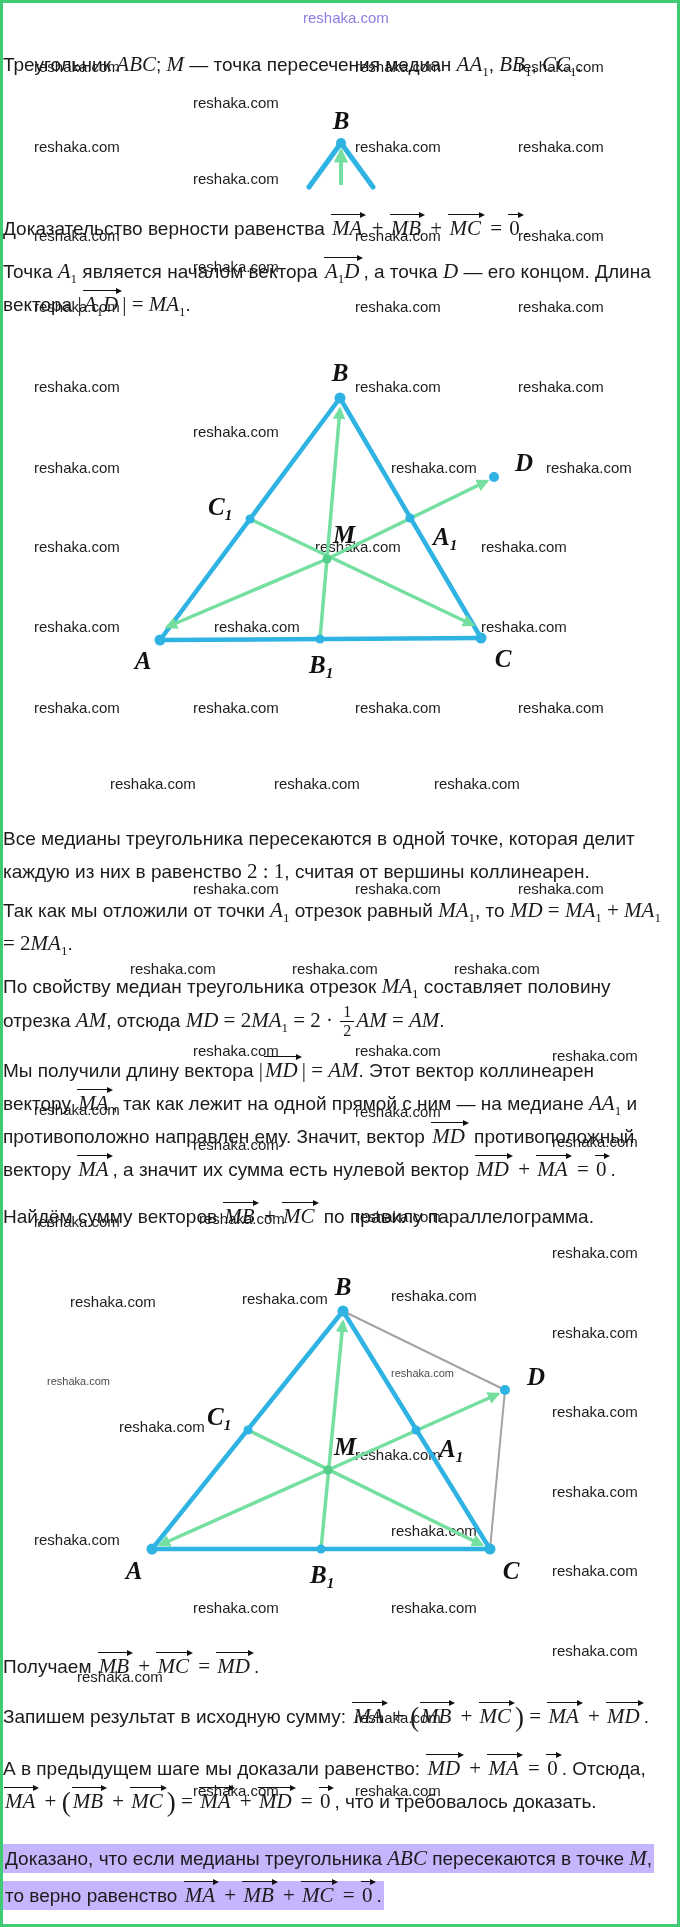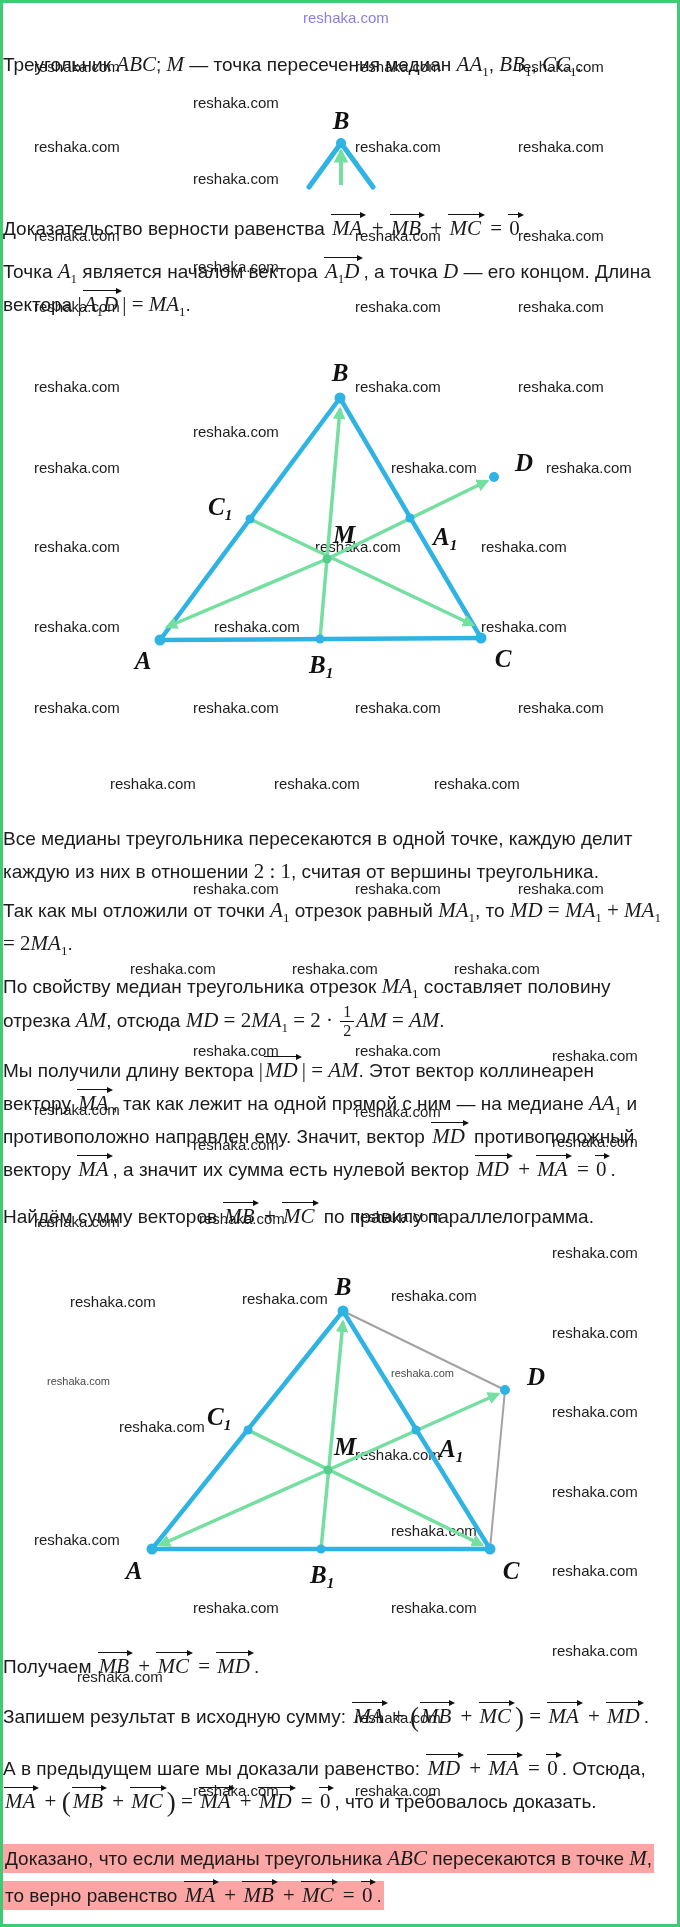--- a/index.html
+++ b/index.html
@@ -19,21 +19,21 @@
   sub{font-size:13px;line-height:0;}
   .vec{display:inline-block;position:relative;padding:3px 4px 0 2px;line-height:1.05;margin-top:2px;}
   .vec::before{content:"";position:absolute;top:0;left:1px;right:6px;border-top:1.5px solid #111;}
   .vec::after{content:"";position:absolute;top:-2.5px;right:0;width:0;height:0;
               border-left:6px solid #111;border-top:3px solid transparent;border-bottom:3px solid transparent;}
   .frac{display:inline-block;vertical-align:-0.55em;text-align:center;
         font-family:"Liberation Serif",serif;font-size:16px;line-height:1.1;margin:0 2px;}
   .frac .num{display:block;border-bottom:1.3px solid #111;padding:0 3px;}
   .frac .den{display:block;}
   .bigp{font-family:"Liberation Serif",serif;font-size:27px;vertical-align:-3px;}
-  .hl{background:#fca5a5;padding:4px 2px;box-decoration-break:clone;margin-top:45px;-webkit-box-decoration-break:clone;}
+  .hl{background:#c4b5fd;padding:4px 2px;box-decoration-break:clone;margin-top:45px;-webkit-box-decoration-break:clone;}
   
   .fig{position:absolute;z-index:2;}
   .lbl{font-family:"Liberation Serif",serif;font-style:italic;font-weight:bold;
        font-size:25px;fill:#111;}
   .lblsub{font-size:15px;font-style:italic;}
 </style>
 </head>
 <body>
 
 <div class="page">
@@ -166,21 +166,21 @@
       <text class="lbl" x="140" y="316" text-anchor="middle">A</text>
       <text class="lbl" x="500" y="314" text-anchor="middle">C</text>
       <text class="lbl" x="512" y="118">D</text>
       <text class="lbl" x="330" y="190">M</text>
       <text class="lbl" x="205" y="162"><tspan>C</tspan><tspan class="lblsub" dy="5">1</tspan></text>
       <text class="lbl" x="306" y="320"><tspan>B</tspan><tspan class="lblsub" dy="5">1</tspan></text>
       <text class="lbl" x="430" y="192"><tspan>A</tspan><tspan class="lblsub" dy="5">1</tspan></text>
     </g>
   </svg>
 
-  <p class="para" style="top:800px"><span>Все медианы треугольника пересекаются в одной точке, каждую делит каждую из них в отношении </span><span class="math"><span class="up">2</span><span class="up"> </span><span class="up">:</span><span class="up"> </span><span class="up">1</span></span><span>, считая от вершины треугольника.</span></p>
+  <p class="para" style="top:800px"><span>Все медианы треугольника пересекаются в одной точке, которая делит каждую из них в равенство </span><span class="math"><span class="up">2</span><span class="up"> </span><span class="up">:</span><span class="up"> </span><span class="up">1</span></span><span>, считая от вершины коллинеарен.</span></p>
   <p class="para" style="top:872px"><span>Так как мы отложили от точки </span><span class="math"><span class="it">A</span><sub>1</sub></span><span> отрезок равный </span><span class="math"><span class="it">M</span><span class="it">A</span><sub>1</sub></span><span>, то </span><span class="math"><span class="it">M</span><span class="it">D</span><span class="up"> </span><span class="up">=</span><span class="up"> </span><span class="it">M</span><span class="it">A</span><sub>1</sub><span class="up"> </span><span class="up">+</span><span class="up"> </span><span class="it">M</span><span class="it">A</span><sub>1</sub><span class="up"> </span><span class="up">=</span><span class="up"> </span><span class="up">2</span><span class="it">M</span><span class="it">A</span><sub>1</sub></span><span>.</span></p>
   <p class="para" style="top:948px"><span>По свойству медиан треугольника отрезок </span><span class="math"><span class="it">M</span><span class="it">A</span><sub>1</sub></span><span> составляет половину отрезка </span><span class="math"><span class="it">A</span><span class="it">M</span></span><span>, отсюда </span><span class="math"><span class="it">M</span><span class="it">D</span><span class="up"> </span><span class="up">=</span><span class="up"> </span><span class="up">2</span><span class="it">M</span><span class="it">A</span><sub>1</sub><span class="up"> </span><span class="up">=</span><span class="up"> </span><span class="up">2</span><span class="up"> </span><span class="up">·</span><span class="up"> </span></span><span class="frac"><span class="num">1</span><span class="den">2</span></span><span class="math"><span class="it">A</span><span class="it">M</span><span class="up"> </span><span class="up">=</span><span class="up"> </span><span class="it">A</span><span class="it">M</span></span><span>.</span></p>
   <p class="para" style="top:1032px"><span>Мы получили длину вектора </span><span class="math"><span class="up">|</span></span><span class="vec"><span class="it">M</span><span class="it">D</span></span><span class="math"><span class="up">|</span></span><span class="math"><span class="up"> </span><span class="up">=</span><span class="up"> </span><span class="it">A</span><span class="it">M</span></span><span>. Этот вектор коллинеарен вектору </span><span class="vec"><span class="it">M</span><span class="it">A</span></span><span>, так как лежит на одной прямой с ним — на медиане </span><span class="math"><span class="it">A</span><span class="it">A</span><sub>1</sub></span><span> и противоположно направлен ему. Значит, вектор </span><span class="vec"><span class="it">M</span><span class="it">D</span></span><span> противоположный вектору </span><span class="vec"><span class="it">M</span><span class="it">A</span></span><span>, а значит их сумма есть нулевой вектор </span><span class="vec"><span class="it">M</span><span class="it">D</span></span><span class="math"><span class="up"> </span><span class="up">+</span><span class="up"> </span></span><span class="vec"><span class="it">M</span><span class="it">A</span></span><span class="math"><span class="up"> </span><span class="up">=</span><span class="up"> </span></span><span class="vec"><span class="up">0</span></span><span>.</span></p>
   <p class="para" style="top:1178px"><span>Найдём сумму векторов </span><span class="vec"><span class="it">M</span><span class="it">B</span></span><span class="math"><span class="up"> </span><span class="up">+</span><span class="up"> </span></span><span class="vec"><span class="it">M</span><span class="it">C</span></span><span> по правилу параллелограмма.</span></p>
 
   <svg class="fig" style="left:0;top:1270px" width="680" height="345">
     <defs>
       <marker id="arrow-2" viewBox="0 0 10 10" refX="8" refY="5" markerWidth="3.6" markerHeight="3.6" orient="auto">
         <path d="M0,0 L10,5 L0,10 z" fill="#74dfa0"></path>
       </marker>

